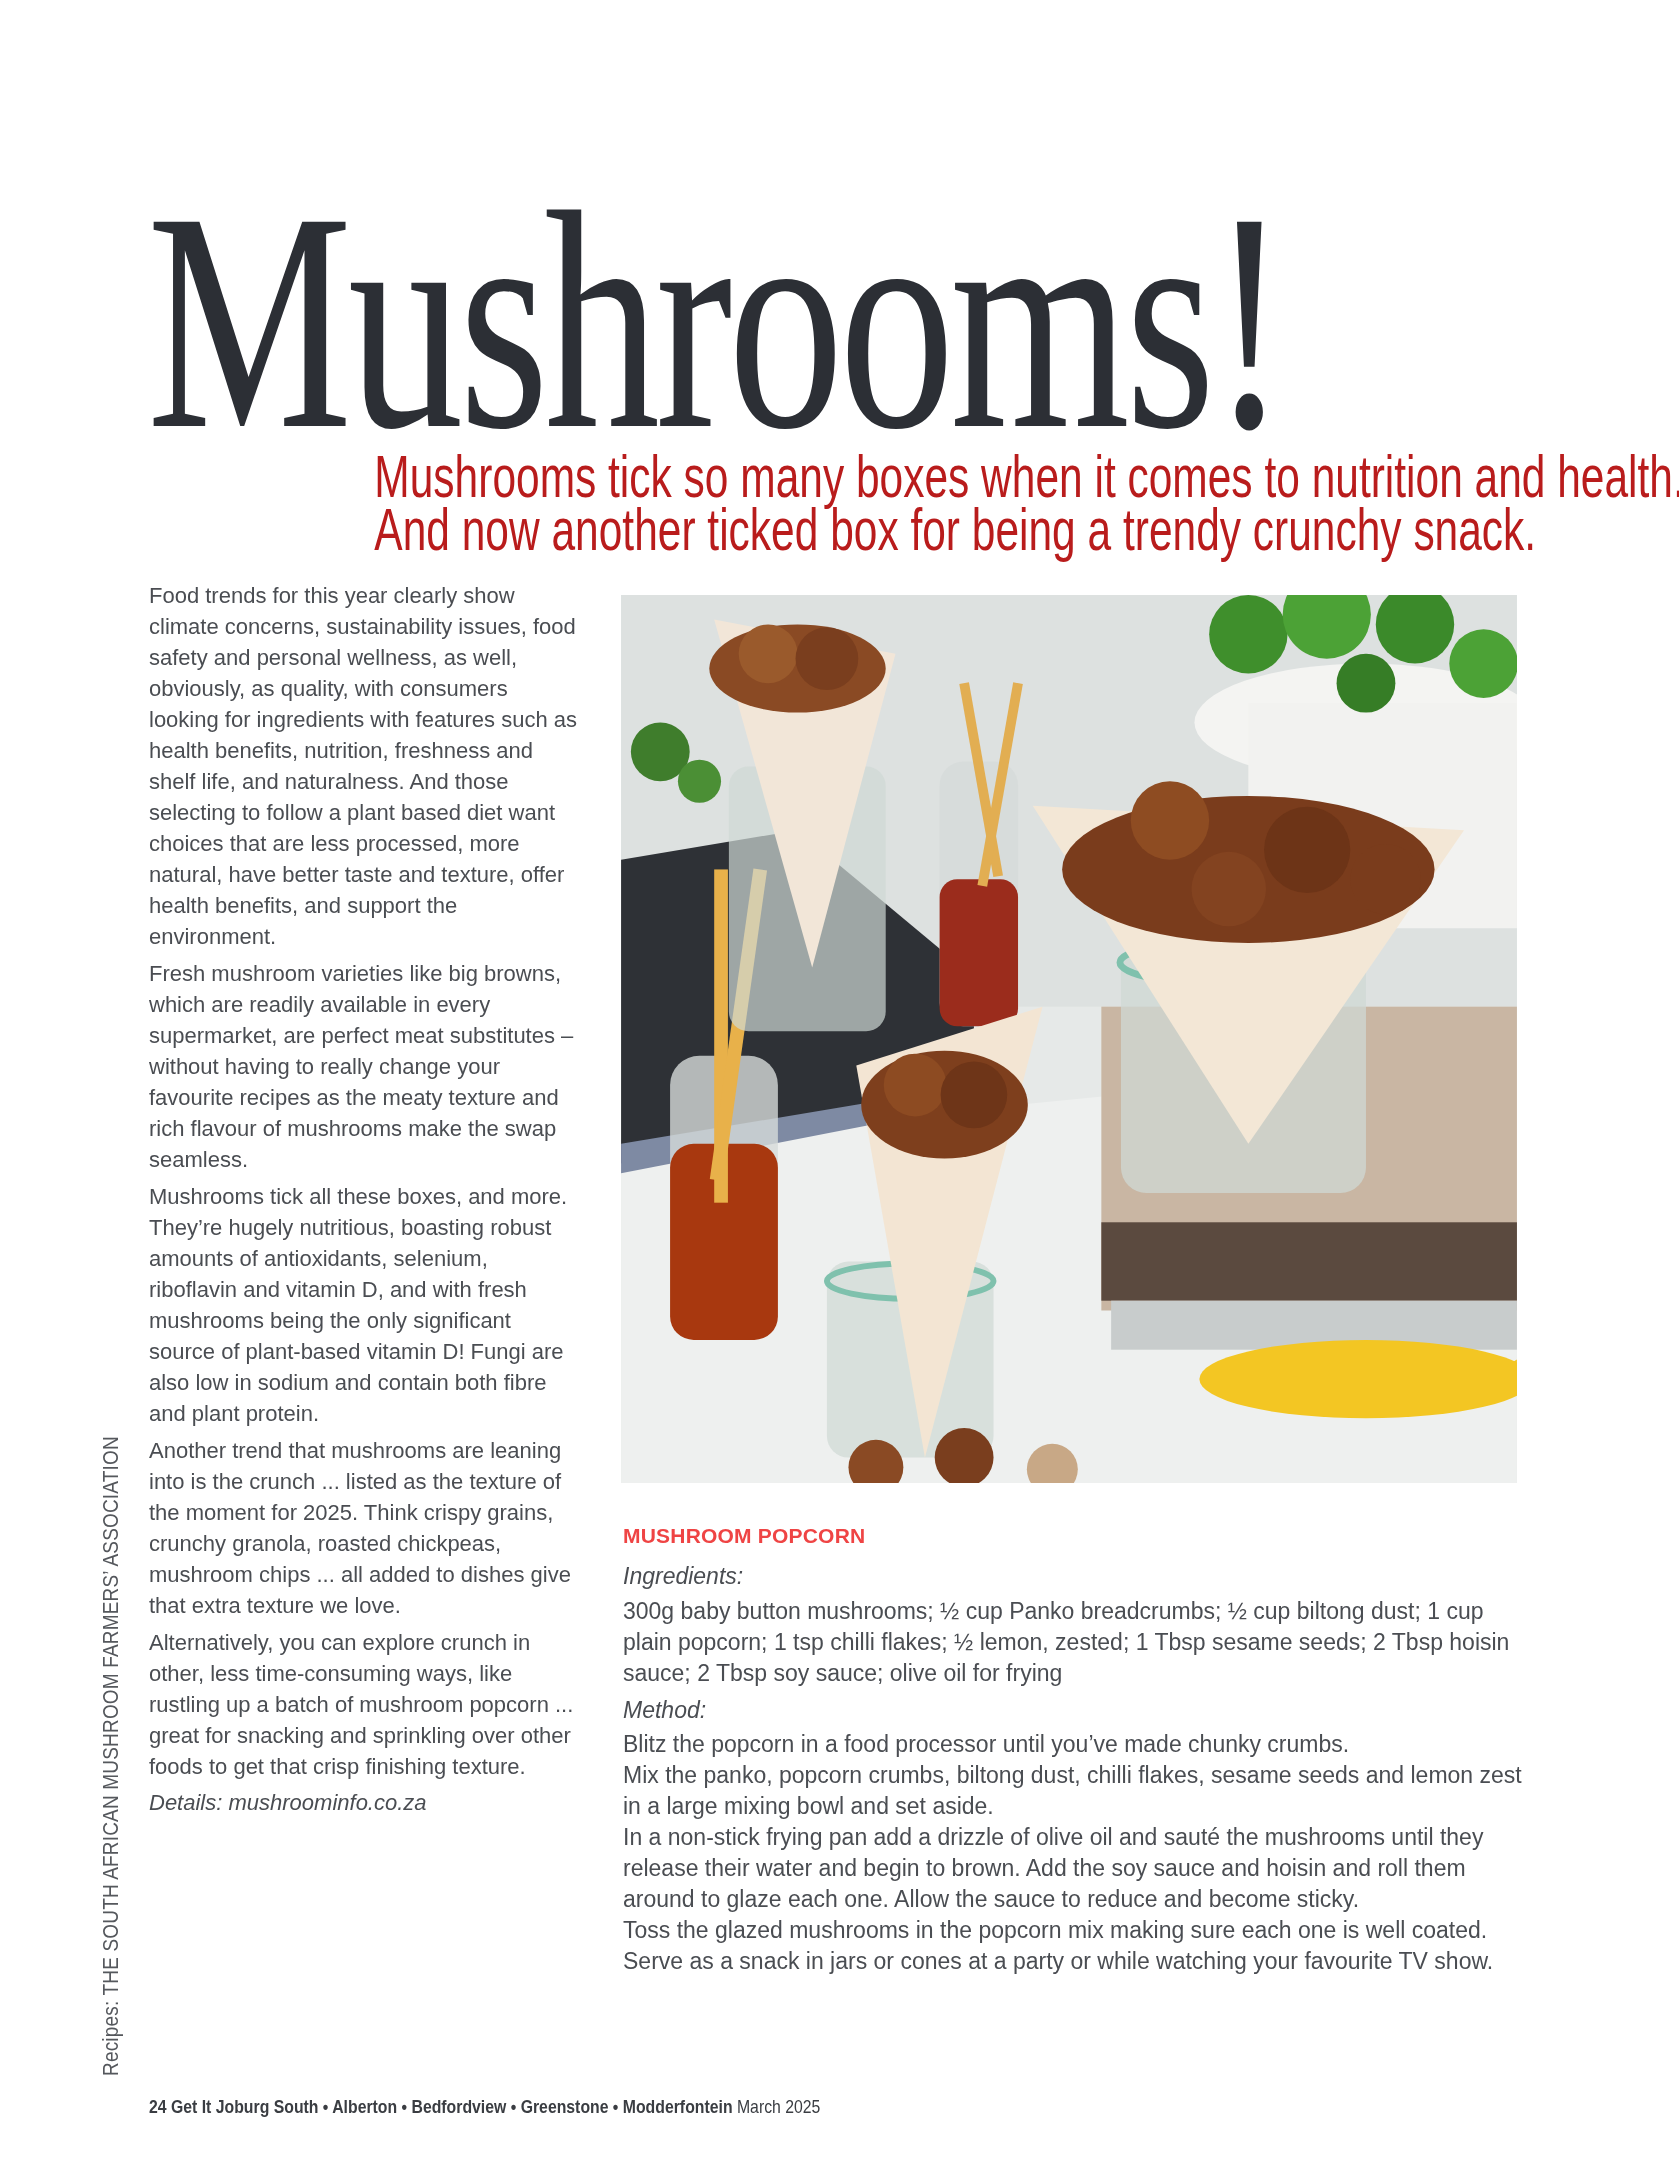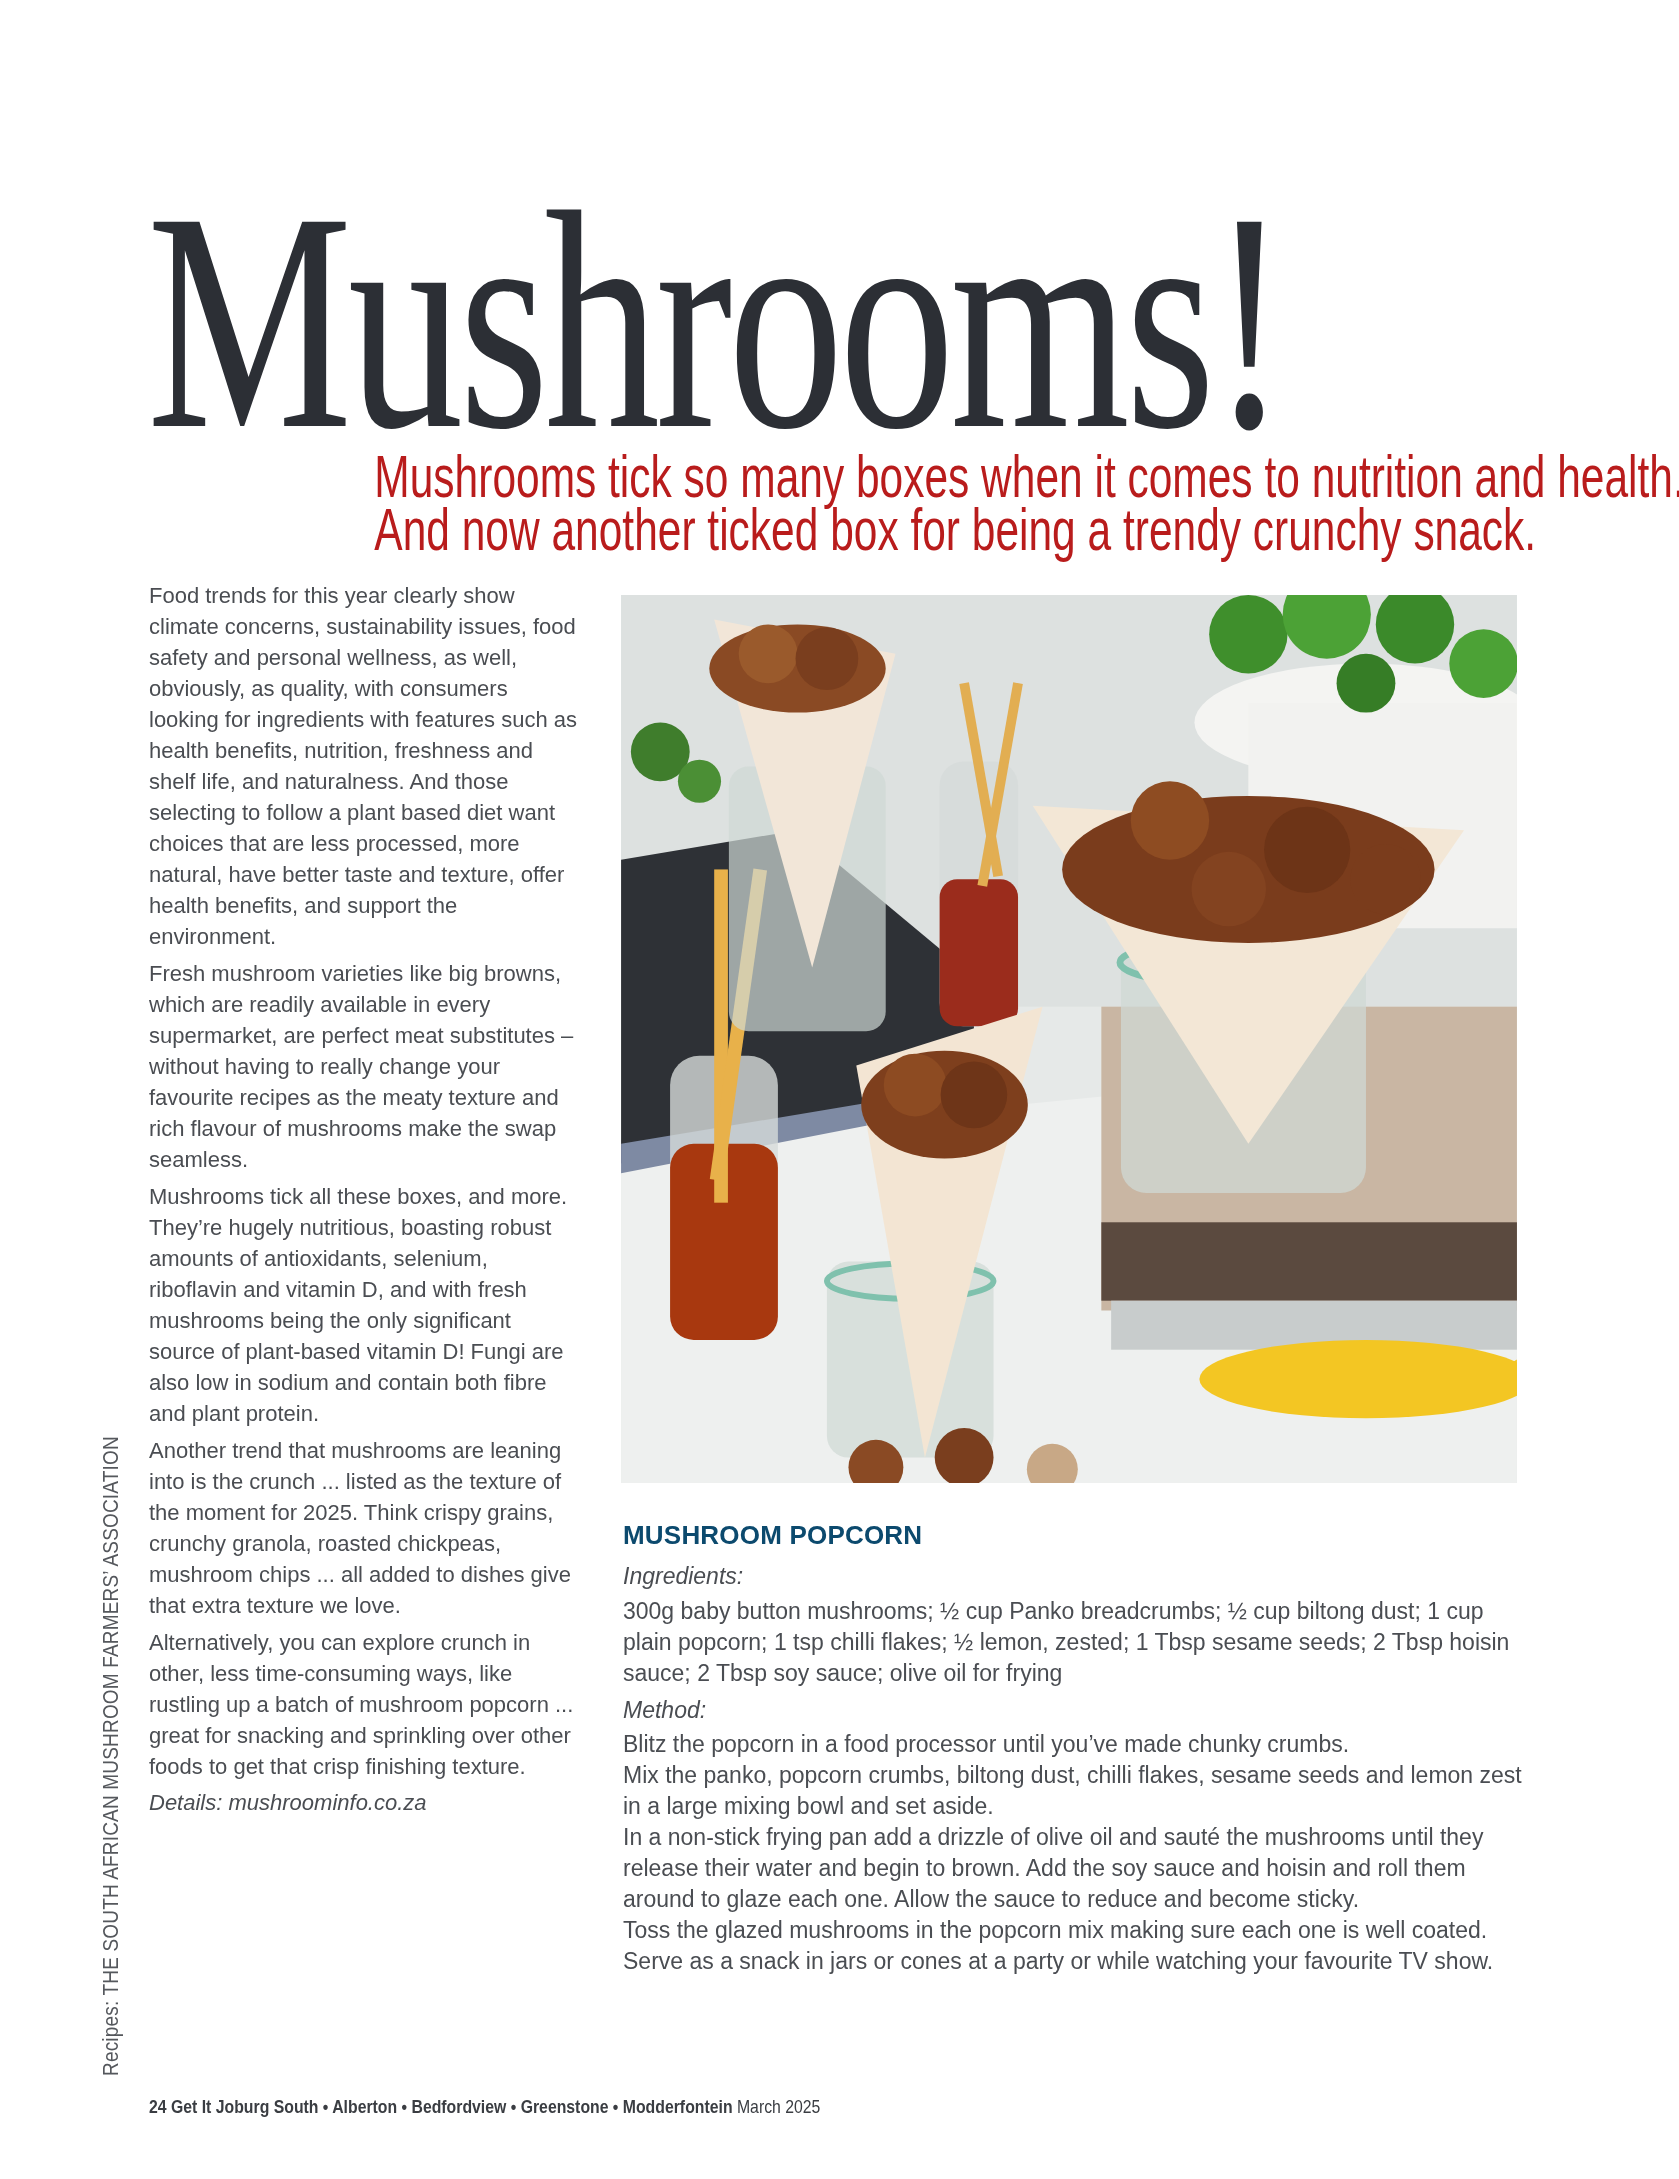--- a/index.html
+++ b/index.html
@@ -30,21 +30,21 @@
   }
   .side-credit span { display:inline-block; transform:scaleX(0.88); transform-origin:left center; }
   .photo {
     position:absolute; left:621px; top:595px; width:896px; height:888px;
     overflow:hidden; background:#dfe3e2;
   }
   .recipe {
     position:absolute; left:623px; top:1520px; width:912px;
     color:#4a4d52; font-size:23px; line-height:31px;
   }
-  .recipe h3 { margin:0 0 9.8px 0; font-size:26px; font-weight:bold; color:#0c4a6e; letter-spacing:0.2px; }
+  .recipe h3 { margin:0 0 9.8px 0; font-size:21px; font-weight:bold; color:#ef4444; letter-spacing:0.2px; }
   .recipe p { margin:0 0 5.9px 0; }
   .recipe .label { font-style:italic; margin-bottom:3.9px; }
   .recipe .method p { margin:0; }
   .footer {
     position:absolute; left:149px; top:2096px; font-size:18.6px; color:#3a3d42;
     white-space:nowrap; transform:scaleX(0.85); transform-origin:left center;
   }
   .footer .b { font-weight:bold; }
 </style>
 </head>

